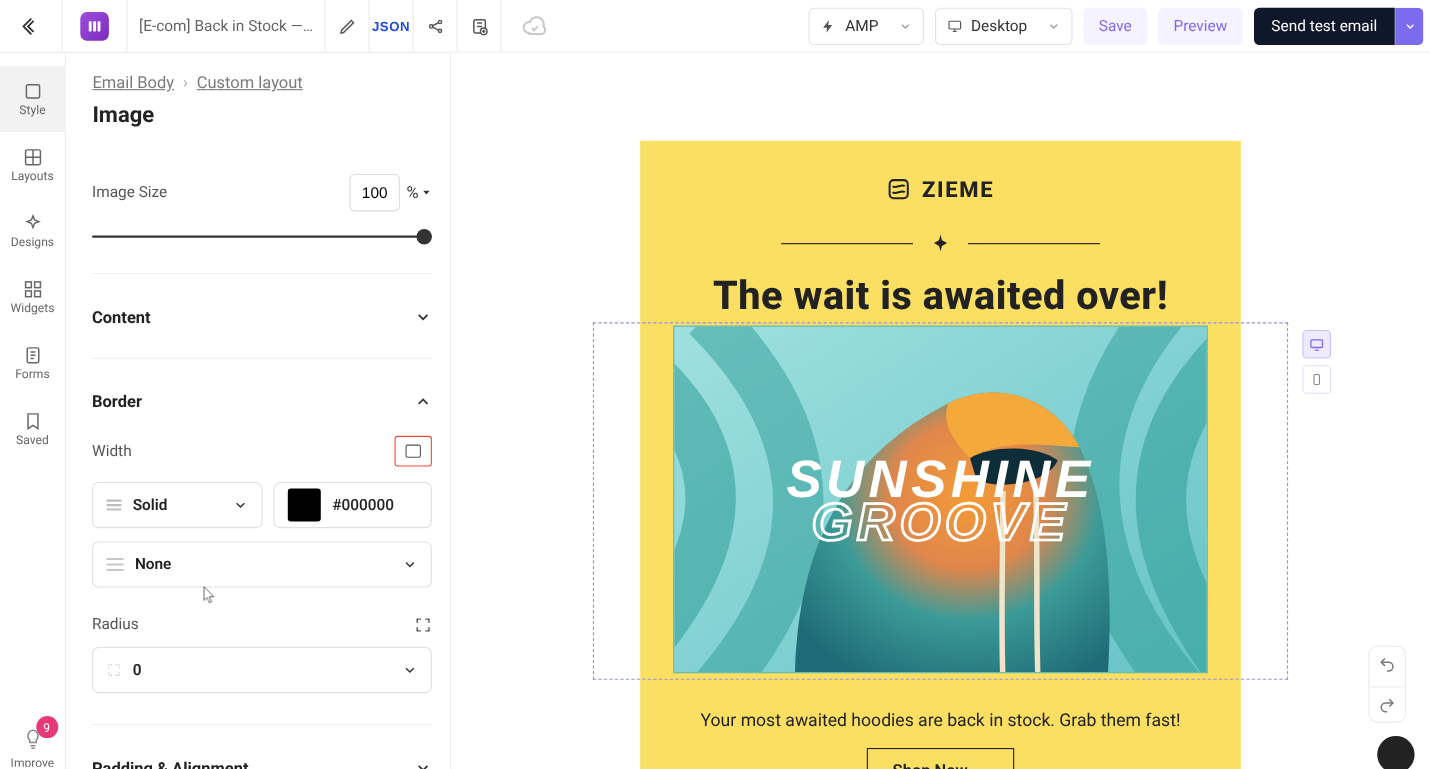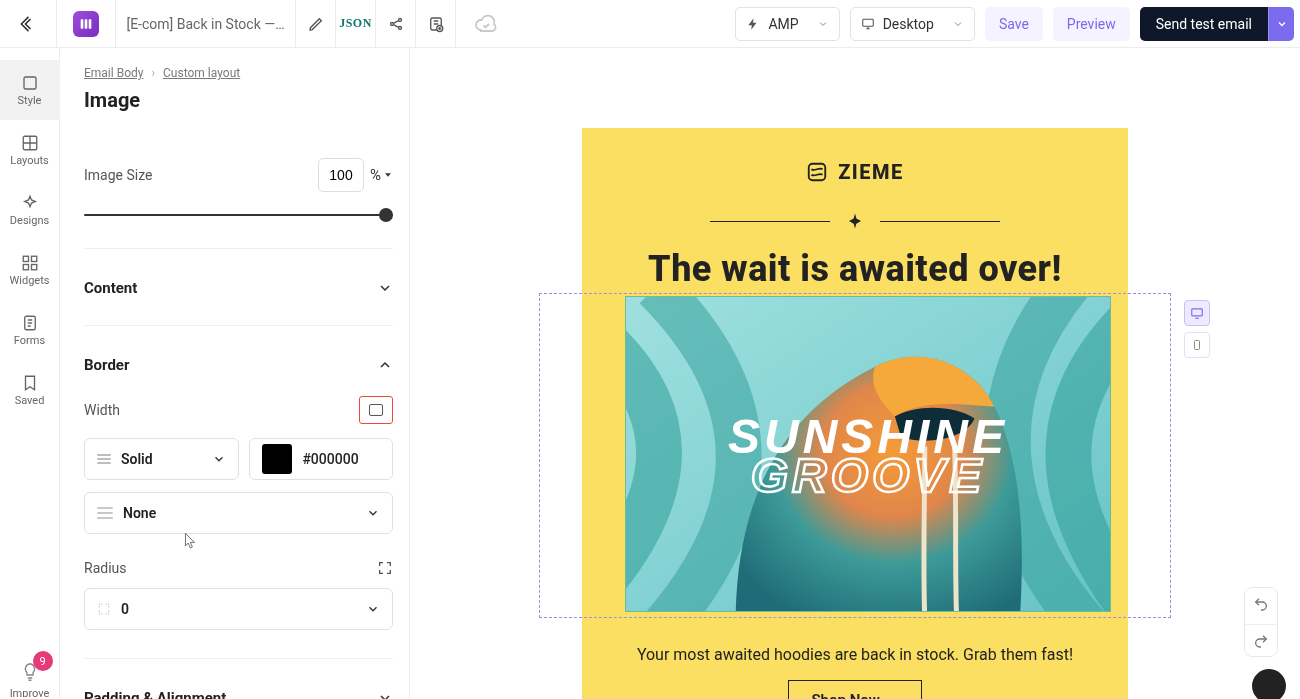--- a/index.html
+++ b/index.html
@@ -8,21 +8,21 @@
   
   .topbar { height: 48px; border-bottom: 1px solid #ececec; display: flex; align-items: center; padding: 0 0 0 0; }
   .top-left { display: flex; align-items: center; height: 100%; }
   .top-cell { height: 100%; display: flex; align-items: center; justify-content: center; padding: 0 16px; border-right: 1px solid #ececec; }
   .top-cell.arrow { padding: 0 18px; }
   .back-arrow { width: 20px; height: 20px; }
   .app-logo { width: 26px; height: 26px; background: linear-gradient(135deg,#9d4edd,#7b2cbf); border-radius: 6px; display:flex; align-items:center; justify-content:center; }
   .app-logo svg { width: 16px; height: 16px; }
   .title-cell { max-width: 180px; padding: 0 14px; color: #666; font-size: 14px; white-space: nowrap; overflow: hidden; text-overflow: ellipsis; }
   .icon-btn { display:flex; align-items:center; justify-content:center; width:40px; height:48px; border-right:1px solid #ececec; color:#555; }
-  .json-label { font-family: Liberation Serif, serif; font-weight:700; font-size: 12px; letter-spacing:0.5px; color:#0f766e; }
+  .json-label { font-family: Liberation Sans, sans-serif; font-weight:700; font-size: 12px; letter-spacing:0.5px; color:#1d4ed8; }
   .cloud-cell { display:flex; align-items:center; justify-content:center; width:60px; color:#c9c9c9; }
 
   .top-right { margin-left:auto; display:flex; align-items:center; gap:10px; padding-right:6px; }
   .dd { display:flex; align-items:center; gap:8px; height:34px; border:1px solid #e2e2e2; border-radius:5px; padding:0 10px; font-size:14px; color:#333; cursor:pointer; }
   .dd .ci { width:14px; height:14px; }
   .dd .chev { margin-left:10px; color:#888; }
   .btn-plain { height:34px; padding:0 14px; border-radius:5px; background:#f5f3ff; color:#7c6aef; font-size:14px; display:flex; align-items:center; cursor:pointer; }
   .btn-primary { height:34px; padding:0 16px; border-radius:5px 0 0 5px; background:#0f172a; color:#fff; font-size:14px; display:flex; align-items:center; cursor:pointer; }
   .btn-primary-chev { height:34px; width:26px; border-radius:0 5px 5px 0; background:#7c6aef; display:flex; align-items:center; justify-content:center; color:#fff; border-left:1px solid rgba(255,255,255,0.25); cursor:pointer; }
 
@@ -31,21 +31,21 @@
   .rail-item { width:60px; height:60px; display:flex; flex-direction:column; align-items:center; justify-content:center; gap:2px; font-size:11px; color:#666; cursor:pointer;text-align:center; }
   .rail-item.active { background:#f2f2f2; }
   .rail-item .ri { width:18px; height:18px; color:#666; }
   .rail-spacer { flex:1; }
   .rail-improve { width:60px; display:flex; flex-direction:column; align-items:center; gap:2px; font-size:11px; color:#666; padding-bottom:2px; position:relative; }
   .bulb { width:18px; height:22px; position:relative; }
   .bulb .badge { position:absolute; top:-10px; right:-14px; background:#e63977; color:#fff; border-radius:50%; width:20px; height:20px; font-size:11px; display:flex; align-items:center; justify-content:center; }
 
   
   .sidepanel { position:absolute; top:48px; left:60px; width:350px; bottom:0; border-right:1px solid #ececec; padding:18px 16px 0 24px; overflow:hidden; }
-  .crumbs { font-size:12px; color:#888; display:flex; align-items:center; gap:8px; }
+  .crumbs { font-size:15px; color:#888; display:flex; align-items:center; gap:8px; }
   .crumbs .lnk { color:#7a7a7a; text-decoration:underline; cursor:pointer; }
   .crumbs .sep { color:#aaa; }
   .panel-title { font-size:20px; font-weight:700; margin-top:8px; }
 
   .sp-scroll { position:absolute; top:90px; bottom:0; left:24px; right:6px; overflow-y:auto; padding-right:10px; }
   .sp-scroll::-webkit-scrollbar { width:6px; }
   .sp-scroll::-webkit-scrollbar-thumb { background:#d3d3d3; border-radius:3px; }
 
   .field-row { display:flex; align-items:center; justify-content:space-between; margin-top:20px; font-size:14px; color:#555; }
   .num-input { display:flex; align-items:center; gap:6px; }
@@ -91,21 +91,21 @@
   .brand { display:flex; flex-direction:column; align-items:center; padding-top:32px; }
   .brand-row { display:flex; align-items:center; gap:10px; }
   .brand-logo { width:22px; height:22px; }
   .brand-name { font-weight:800; font-size:20px; letter-spacing:1.5px; }
   .orn-row { display:flex; align-items:center; gap:16px; margin-top:28px; }
   .orn-line { width:120px; height:1px; background:#222; }
   .orn-star { width:18px; height:18px; }
   .headline { font-size:36px; font-weight:800; text-align:center; margin-top:18px; letter-spacing:0.5px; }
 
   .sel-wrap { position:absolute; top:246px; left:50%; transform:translateX(-50%); width:630px; height:323px; outline:1.5px dashed #9a8fe0; outline-offset:0; }
-  .img-frame { position:absolute; top:2px; left:85px; width:486px; height:316px; border:1.5px solid #6fb99c; background:#8cd0d6; overflow:hidden; }
+  .img-frame { position:absolute; top:2px; left:72px; width:486px; height:316px; border:1.5px solid #6fb99c; background:#8cd0d6; overflow:hidden; }
   .img-bg { position:absolute; inset:0; }
   .img-overlay { position:absolute; left:28px; top:120px; right:28px; text-align:center; font-family: Arial, sans-serif; font-weight:800; }
   .sun-line { font-size:48px; letter-spacing:4px; -webkit-text-stroke:2.5px #fff; color:transparent; line-height:0.82; font-style:italic; }
   .sun-line.top { color:#fff; -webkit-text-stroke:0; }
 
   .sel-toolbar { position:absolute; right:-40px; top:6px; display:flex; flex-direction:column; gap:6px; }
   .sel-btn { width:26px; height:26px; border:1px solid #e4e0fb; border-radius:4px; background:#fff; display:flex; align-items:center; justify-content:center; color:#7c6aef; cursor:pointer; }
   .sel-btn.active { background:#efeaff; border-color:#c8befc; }
   
   .below-img { padding-top: 355px; text-align:center; }

